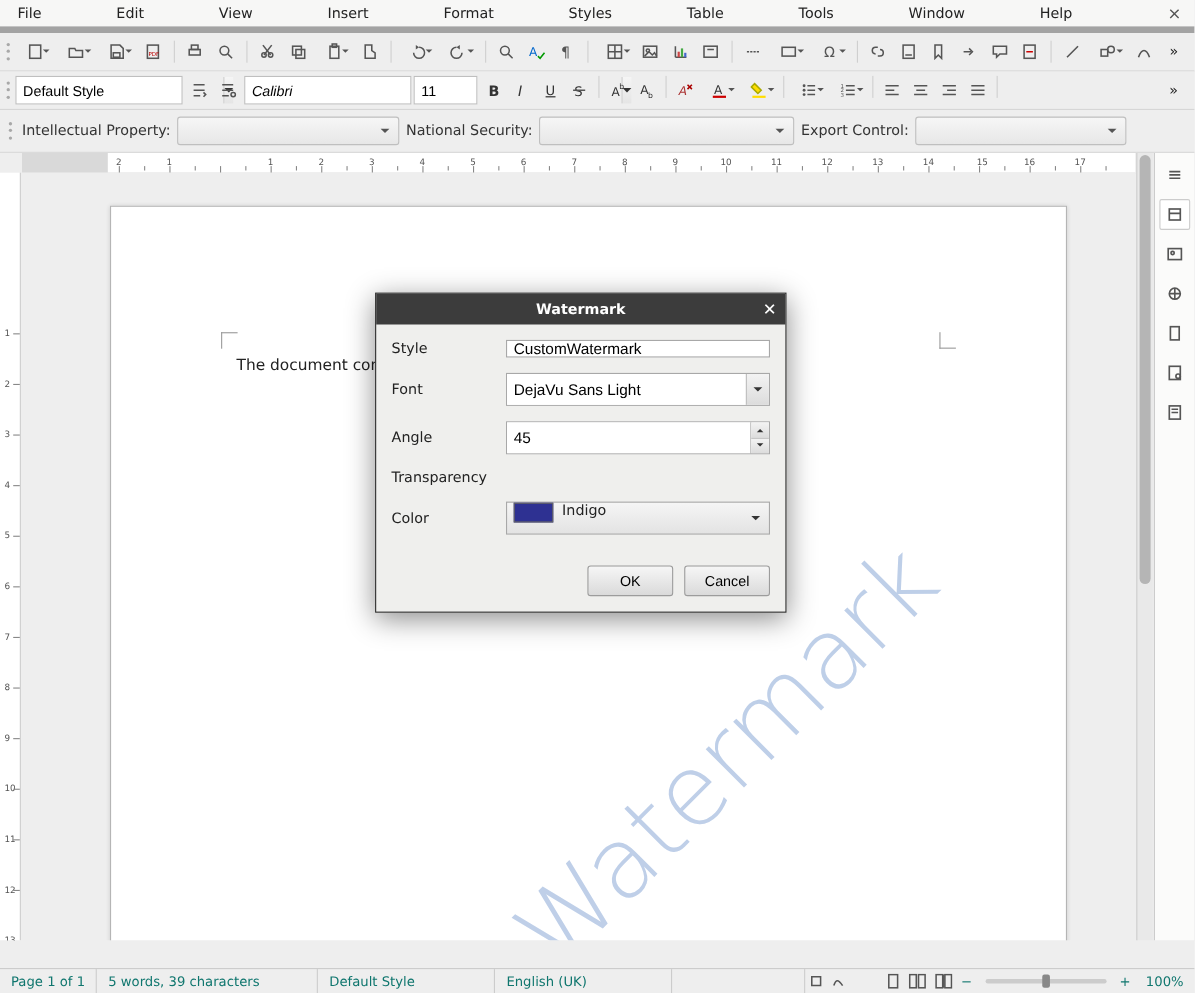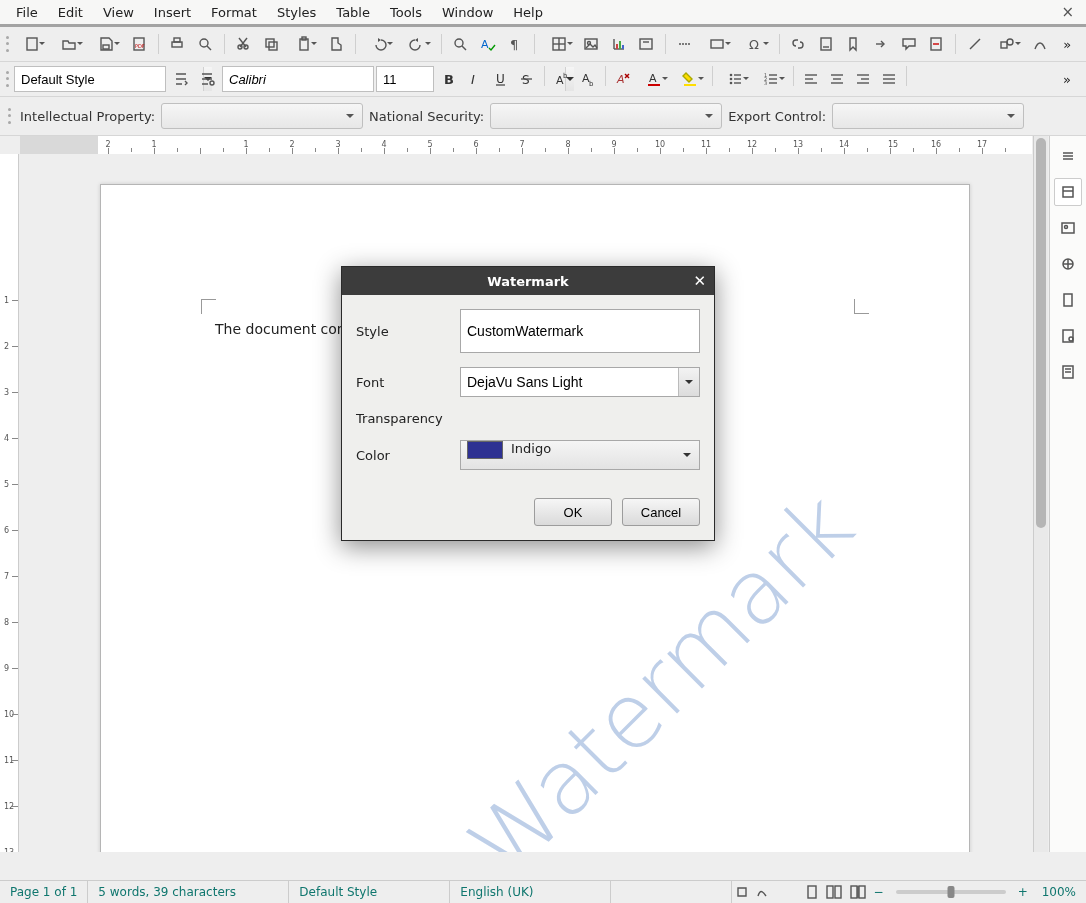--- a/index.html
+++ b/index.html
@@ -9,21 +9,21 @@
     --ui-bord2:#d0d0d0;
     --panel:#fbfbfa;
     --dark:#3c3c3c;
     --ruler:#efefef;
     --accent:#4a90d9;
   }
   html,body{margin:0;padding:0;font-family:"DejaVu Sans","Segoe UI",Arial,sans-serif;font-size:13px;color:#222;background:var(--ui-bg);}
   body{width:1086px;height:903px;overflow:hidden;position:relative;}
 
   
-  #menubar{height:24px;display:flex;align-items:center;padding:0 6px;background:var(--ui-light);border-bottom:3px solid #a3a3a3;}
+  #menubar{height:24px;display:flex;align-items:center;padding:0 6px;background:var(--ui-light);border-bottom:6px solid #a3a3a3;gap:48px;}
   #menubar .mitem{padding:3px 10px;cursor:default;}
   #menubar .close{margin-left:auto;font-size:15px;color:#555;padding:0 6px;}
 
   
   .toolbar{display:flex;align-items:center;gap:2px;padding:4px 6px;background:var(--ui-bg);border-bottom:1px solid #d6d6d6;}
   .tbtn{width:24px;height:24px;display:flex;align-items:center;justify-content:center;border:1px solid transparent;border-radius:2px;}
   .tbtn svg{width:16px;height:16px;}
   .tbtn.wdrop{width:34px;position:relative;}
   .tbtn.wdrop::after{content:"";position:absolute;right:3px;top:10px;border:3px solid transparent;border-top-color:#555;}
   .sep{width:1px;height:20px;background:#cfcfcf;margin:0 4px;}
@@ -85,21 +85,21 @@
 
   
   #scrim{position:absolute;inset:0;}
   #dialog{position:absolute;left:341px;top:266px;width:372px;background:#efefed;border:1px solid #2a2a2a;box-shadow:0 6px 24px rgba(0,0,0,.45);}
   #dtitle{height:28px;background:var(--dark);color:#fff;display:flex;align-items:center;justify-content:center;position:relative;font-weight:700;font-size:13px;}
   #dtitle .x{position:absolute;right:8px;top:5px;font-size:15px;cursor:default;}
   #dbody{padding:14px 14px 6px 14px;}
   .row{display:flex;align-items:center;margin-bottom:14px;}
   .row .rl{width:104px;color:#222;}
   .row .rc{flex:1;display:flex;align-items:stretch;}
-  .tin{flex:1;border:1px solid #a8a8a8;background:#fff;padding:4px 6px;font-size:14px;height:44px;box-sizing:border-box;}
+  .tin{flex:1;border:1px solid #a8a8a8;background:#fff;padding:4px 6px;font-size:14px;height:16px;box-sizing:border-box;}
   .cmb{flex:1;display:flex;border:1px solid #a8a8a8;background:#fff;height:28px;}
   .cmb input{flex:1;border:none;padding:3px 6px;font-size:14px;background:#fff;}
   .cmb .arr{width:20px;background:linear-gradient(#f3f3f3,#dcdcdc);border-left:1px solid #bbb;display:flex;align-items:center;justify-content:center;}
   .cmb .arr::before{content:"";border:4px solid transparent;border-top-color:#333;margin-top:3px;}
   .spin{flex:1;display:flex;border:1px solid #a8a8a8;height:28px;background:#fff;}
   .spin input{flex:1;border:none;padding:3px 6px;font-size:14px;}
   .spin .spbtns{width:16px;display:flex;flex-direction:column;border-left:1px solid #bbb;}
   .spin .spbtns div{flex:1;display:flex;align-items:center;justify-content:center;background:linear-gradient(#f3f3f3,#dcdcdc);}
   .spin .spbtns div:first-child{border-bottom:1px solid #bbb;}
   .spin .spbtns div::before{content:"";border:3px solid transparent;}
@@ -789,20 +789,32 @@
       <div class="row">
         <div class="rl">Font</div>
         <div class="rc">
             <div class="cmb">
               <input value="DejaVu Sans Light" style="">
               <div class="arr"></div>
             </div>
           </div>
       </div>
       <div class="row">
+        <div class="rl">Angle</div>
+        <div class="rc">
+            <div class="spin">
+              <input value="45" style="">
+              <div class="spbtns">
+                <div class="up"></div>
+                <div class="dn"></div>
+              </div>
+            </div>
+          </div>
+      </div>
+      <div class="row">
         <div class="rl">Transparency</div>
       </div>
       <div class="row">
         <div class="rl">Color</div>
         <div class="rc">
             <div class="colordrop">
               <span class="sw" style="background: rgb(46, 49, 146);"></span>
               <span>Indigo</span>
             </div>
           </div>

